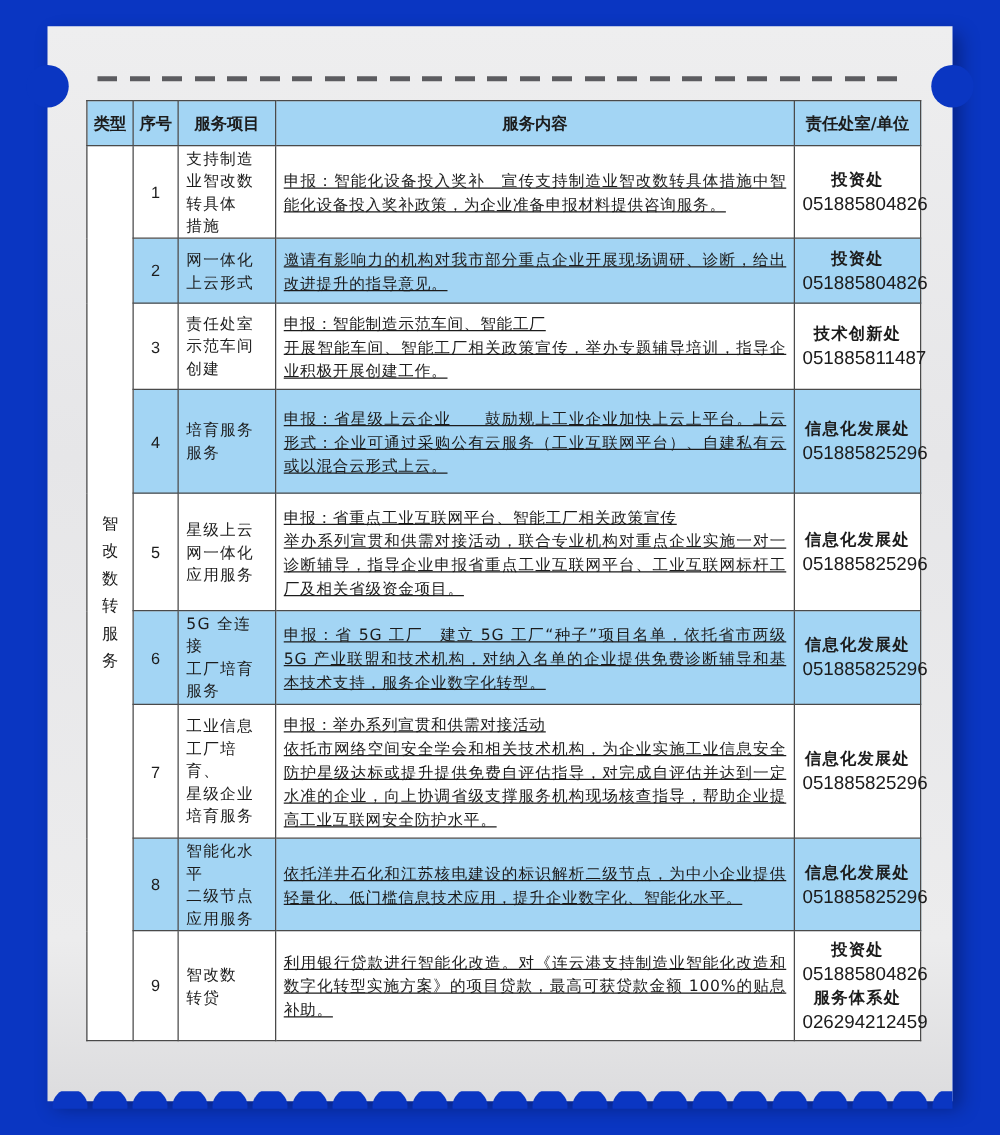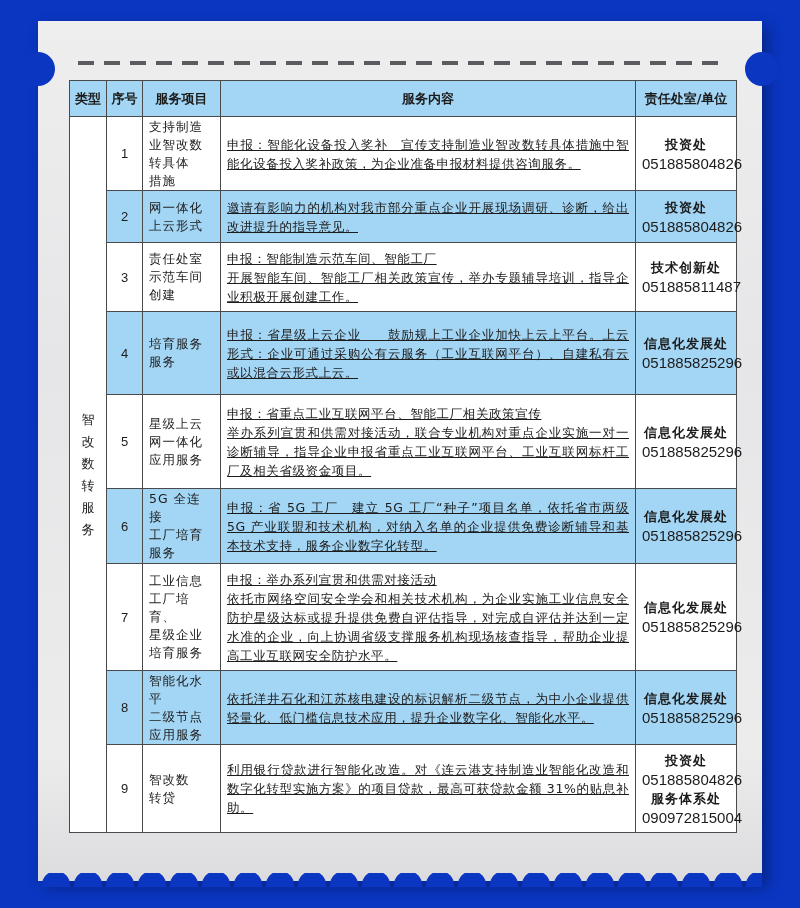--- a/index.html
+++ b/index.html
@@ -211,27 +211,27 @@
             <span class="line dept-phone">051885825296</span>
           </td>
         </tr>
         <tr class="white" style="height: 88px;">
           <td class="num">9</td>
           <td class="item">
             <span class="line">智改数</span>
             <span class="line">转贷</span>
           </td>
           <td class="content">
-            <span class="line">利用银行贷款进行智能化改造。对《连云港支持制造业智能化改造和数字化转型实施方案》的项目贷款，最高可获贷款金额 31%的贴息补助。</span>
+            <span class="line">利用银行贷款进行智能化改造。对《连云港支持制造业智能化改造和数字化转型实施方案》的项目贷款，最高可获贷款金额 100%的贴息补助。</span>
           </td>
           <td class="dept">
             <span class="line dept-name">投资处</span>
             <span class="line dept-phone">051885804826</span>
             <span class="line dept-name">服务体系处</span>
-            <span class="line dept-phone">090972815004</span>
+            <span class="line dept-phone">026294212459</span>
           </td>
         </tr>
       </tbody>
   </table>
 
   <div class="scallops" id="scallops">
       <span style="left: 4px;"></span>
       <span style="left: 36px;"></span>
       <span style="left: 68px;"></span>
       <span style="left: 100px;"></span>

